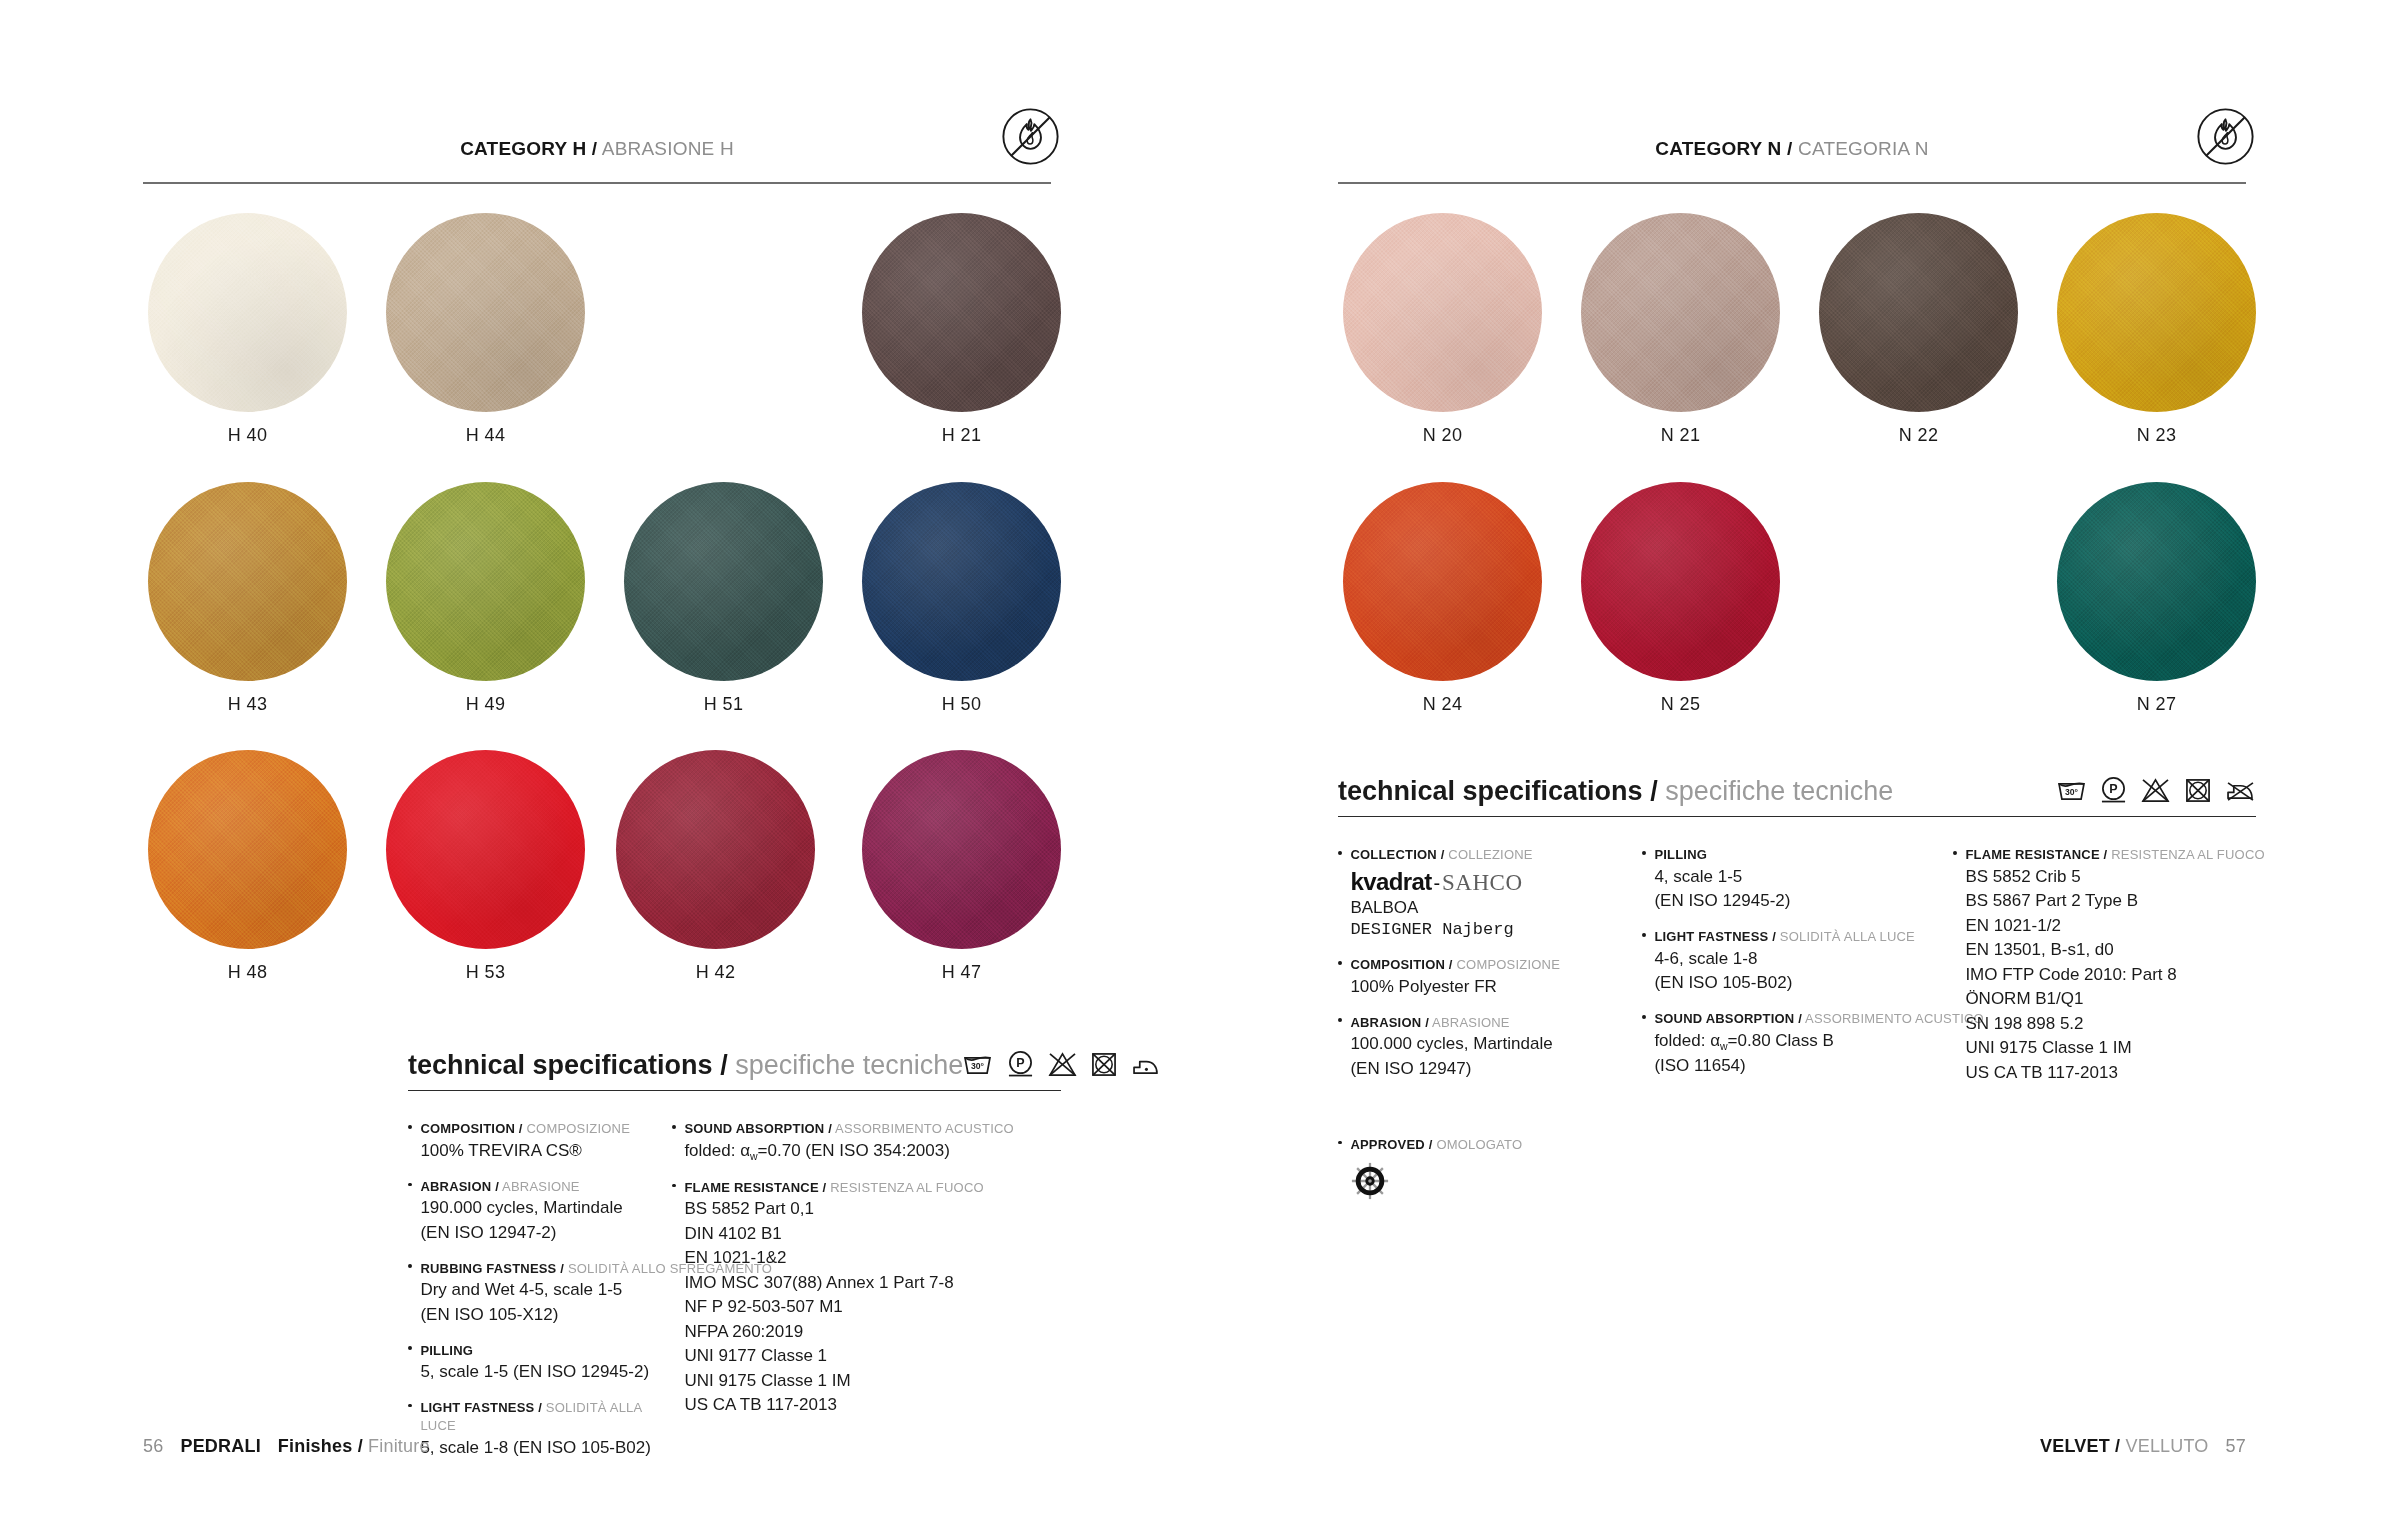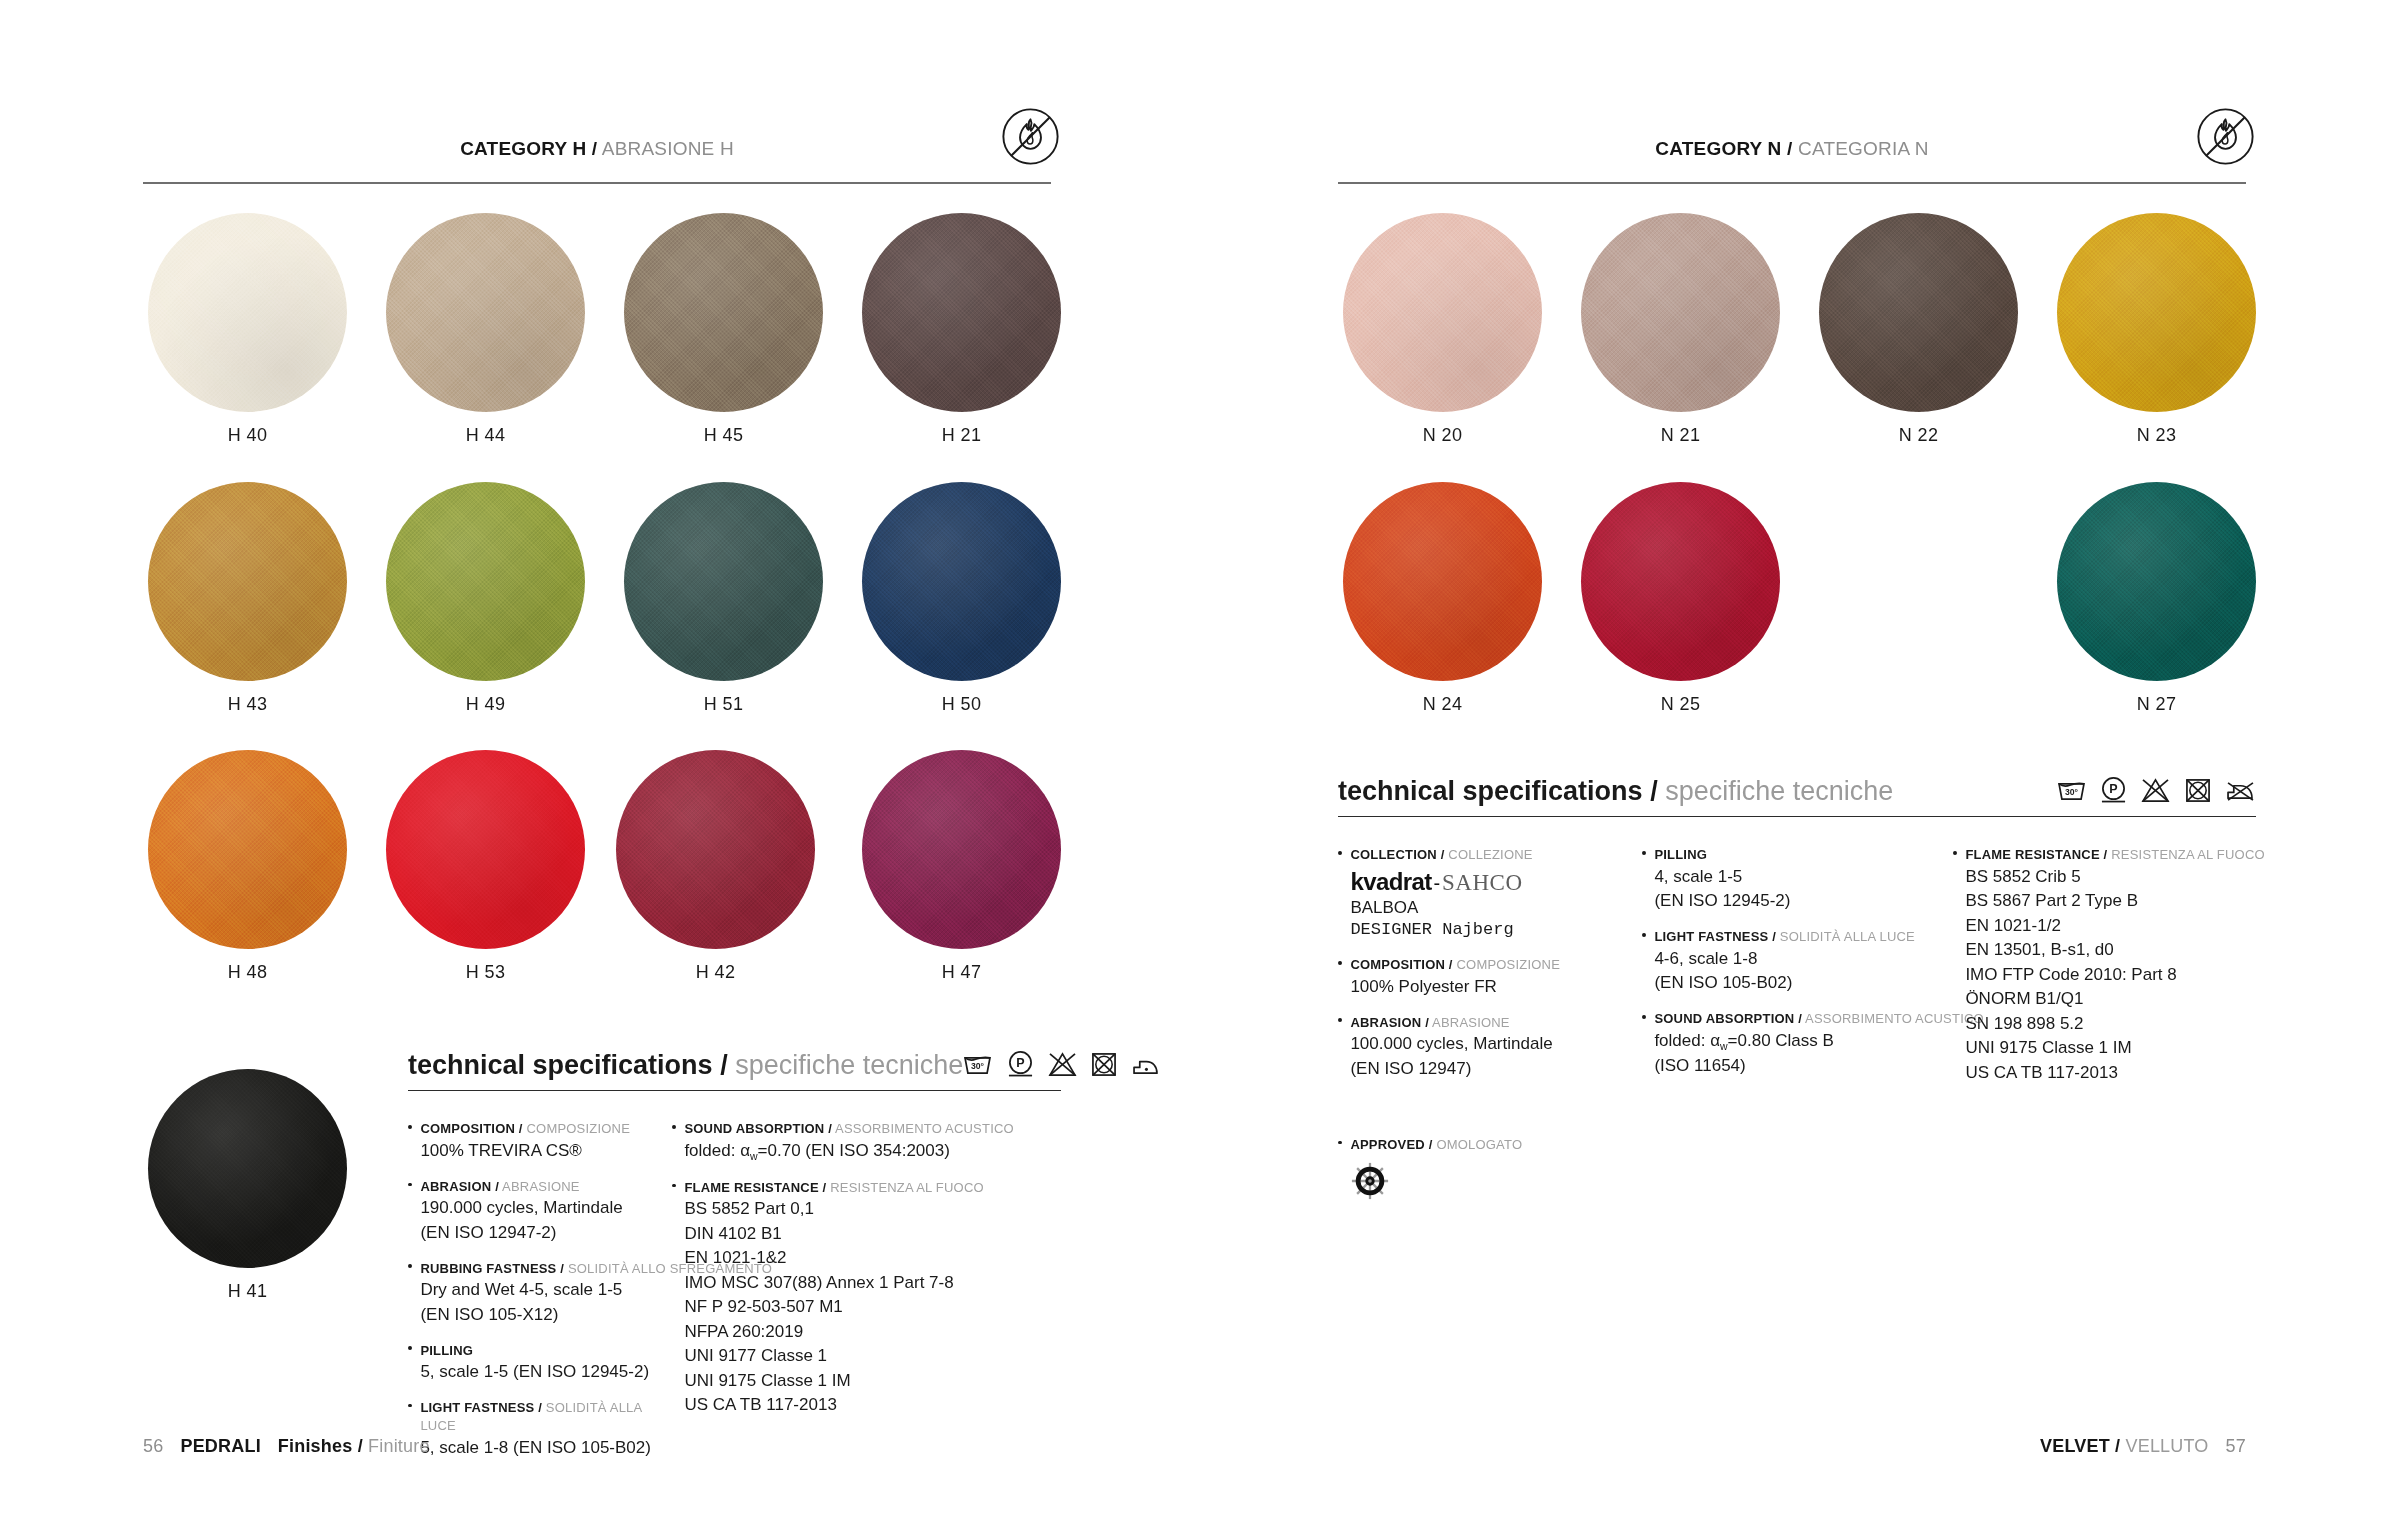--- a/index.html
+++ b/index.html
@@ -130,24 +130,20 @@
     <div class="rule" style="left:143px;top:182px;width:908px;"></div>
 
     <div class="swatch" style="left:148px;top:213px;width:199px;">
       <div class="disc" style="background:#F3EDDF"></div>
       <div class="swatch-label">H 40</div>
     </div>
     <div class="swatch" style="left:386px;top:213px;width:199px;">
       <div class="disc" style="background:#C3AE95"></div>
       <div class="swatch-label">H 44</div>
     </div>
-    <div class="swatch" style="left:624px;top:213px;width:199px;">
-      <div class="disc" style="background:#8B7A65"></div>
-      <div class="swatch-label">H 45</div>
-    </div>
     <div class="swatch" style="left:862px;top:213px;width:199px;">
       <div class="disc" style="background:#5E4B49"></div>
       <div class="swatch-label">H 21</div>
     </div>
 
     <div class="swatch" style="left:148px;top:482px;width:199px;">
       <div class="disc" style="background:#C08C38"></div>
       <div class="swatch-label">H 43</div>
     </div>
     <div class="swatch" style="left:386px;top:482px;width:199px;">
@@ -173,24 +169,20 @@
     </div>
     <div class="swatch" style="left:616px;top:750px;width:199px;">
       <div class="disc" style="background:#96263A"></div>
       <div class="swatch-label">H 42</div>
     </div>
     <div class="swatch" style="left:862px;top:750px;width:199px;">
       <div class="disc" style="background:#87224F"></div>
       <div class="swatch-label">H 47</div>
     </div>
 
-    <div class="swatch" style="left:148px;top:1069px;width:199px;">
-      <div class="disc" style="background:#1A1A18"></div>
-      <div class="swatch-label">H 41</div>
-    </div>
 
     <div class="tech" style="left:408px;top:1050px;width:653px;">
       <div class="tech-head">
         <div class="tech-title">
           <b>technical specifications</b>
           <span class="sep">/</span>
           <span class="it">specifiche tecniche</span>
         </div>
         <div class="care-row">
           <span class="care-icon">

